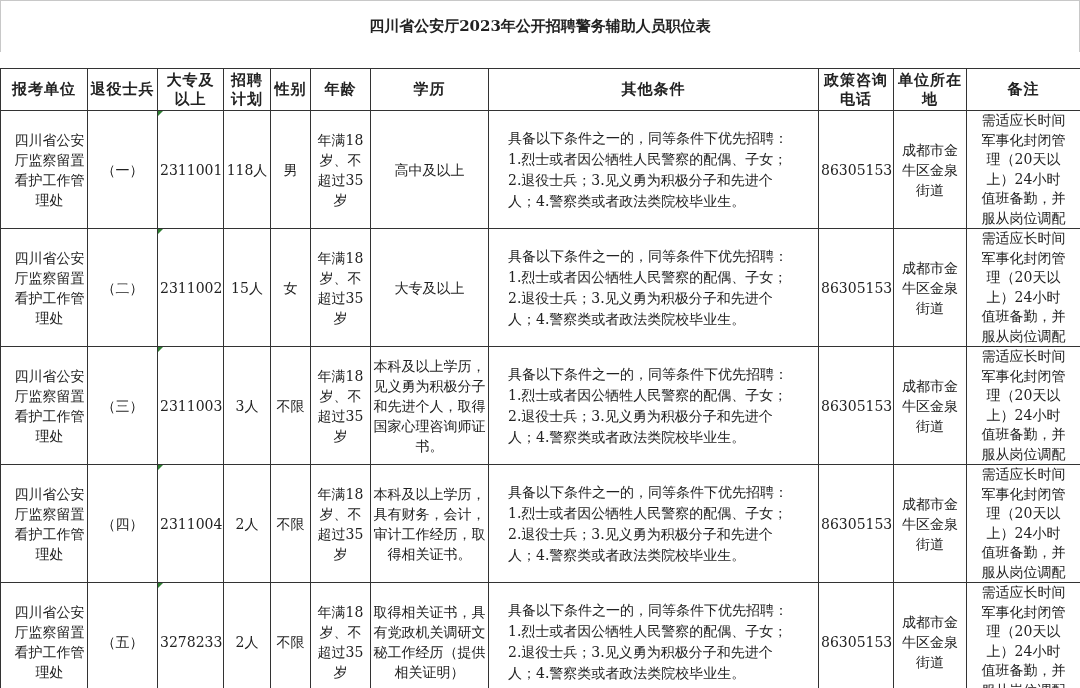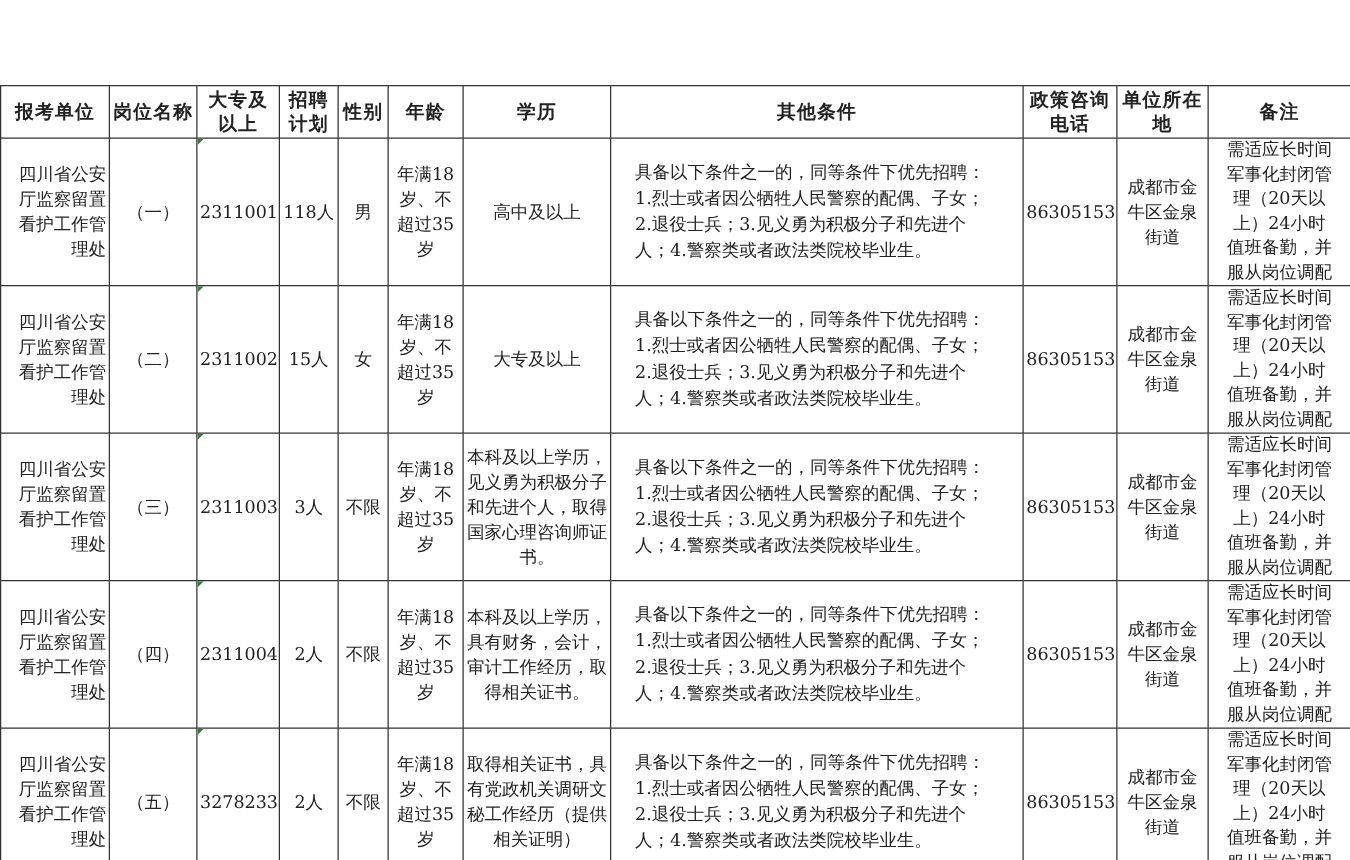--- a/index.html
+++ b/index.html
@@ -3,49 +3,50 @@
 <meta charset="utf-8">
 <style>
   html,body{margin:0;padding:0;background:#fff;}
   body{width:1080px;height:688px;overflow:hidden;font-family:"DejaVu Serif","Liberation Serif",serif;color:#222;}
   .sheet{position:relative;width:1080px;height:688px;}
   .title{position:absolute;left:0;top:0;width:1078px;height:51px;border:1px solid #c8c8c8;border-bottom:none;display:flex;align-items:center;justify-content:center;font-weight:bold;font-size:15px;}
   table{position:absolute;left:0;top:68px;border-collapse:collapse;table-layout:fixed;width:1080px;}
   td,th{border:1px solid #333;text-align:center;vertical-align:middle;padding:0 2px;overflow:hidden;}
   th{font-weight:bold;font-size:15px;line-height:19px;height:41px;letter-spacing:1px;}
   td{font-size:14px;line-height:20px;height:117px;}
-  td.left{text-align:right;padding-left:13px;}
+  td.left{text-align:center;padding-left:13px;}
   td.cond{text-align:left;padding:0 19px;line-height:21px;}
   td.note{line-height:19.5px;padding:0 13px;}
   .code{position:relative;}
   .tri{position:absolute;left:0;top:0;width:0;height:0;border-top:5px solid #2e7d32;border-right:5px solid transparent;}
 </style>
 </head>
 <body>
 
 <div class="sheet">
+  <div class="title">四川省公安厅2023年公开招聘警务辅助人员职位表</div>
 
   <table>
     <colgroup>
       <col style="width:87px">
         <col style="width:70px">
         <col style="width:66px">
         <col style="width:47px">
       <col style="width:40px">
         <col style="width:60px">
         <col style="width:118px">
         <col style="width:330px">
       <col style="width:75px">
         <col style="width:73px">
         <col style="width:114px">
     </colgroup>
     <thead>
       <tr>
         <th>报考单位</th>
-        <th>岗位名称</th>
+        <th>退役士兵</th>
         <th>大专及以上</th>
         <th>招聘计划</th>
         <th>性别</th>
         <th>年龄</th>
         <th>学历</th>
         <th>其他条件</th>
         <th>政策咨询电话</th>
         <th>单位所在地</th>
         <th>备注</th>
       </tr>

